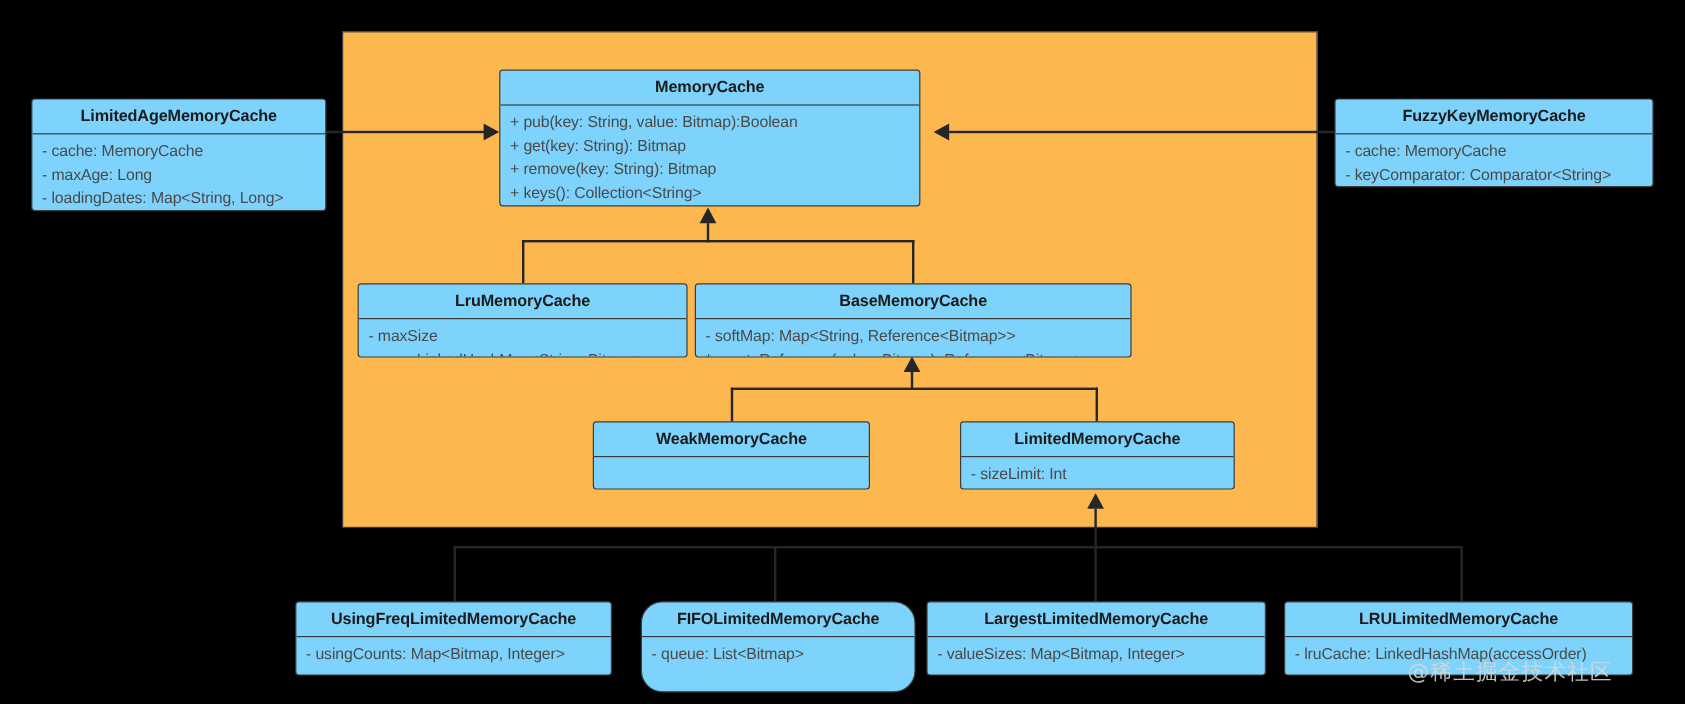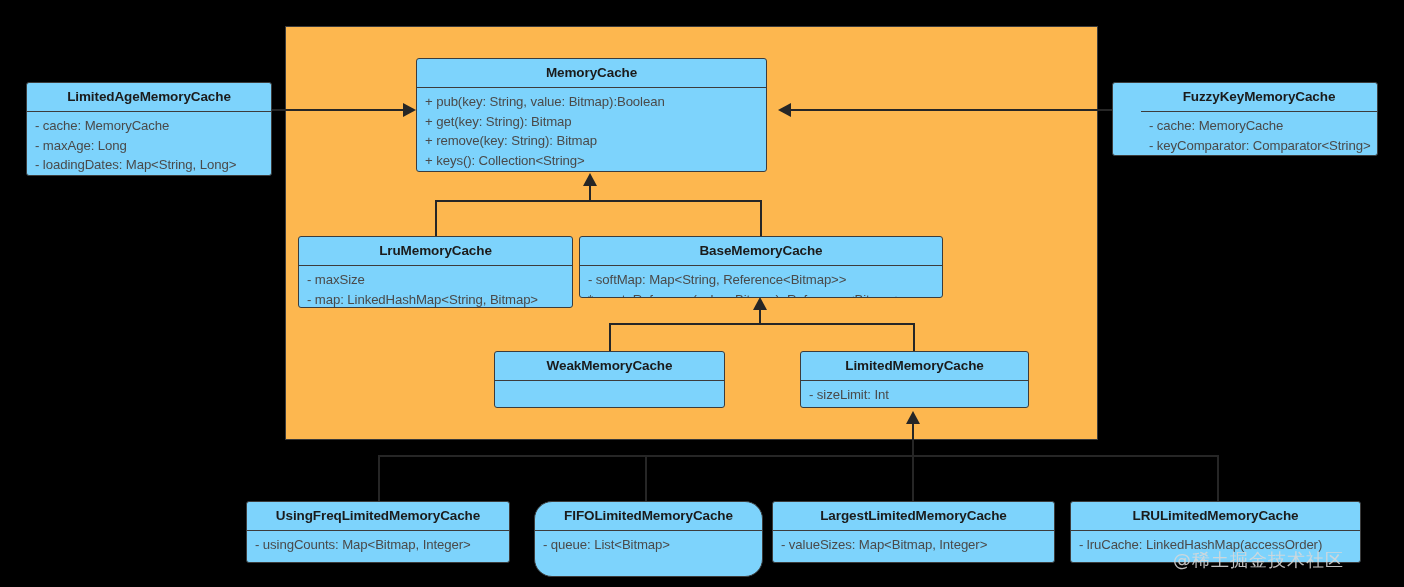--- a/index.html
+++ b/index.html
@@ -141,29 +141,29 @@
 
   <div class="uml" style="left:26px; top:82px; width:246px; height:94px;">
     <div class="title">LimitedAgeMemoryCache</div>
     <div class="body">
       <div class="row">- cache: MemoryCache</div>
       <div class="row">- maxAge: Long</div>
       <div class="row">- loadingDates:  Map&lt;String, Long&gt;</div>
     </div>
   </div>
 
-  <div class="uml" style="left:1112px; top:82px; width:266px; height:74px;padding-left:28px;">
+  <div class="uml" style="left:1112px; top:82px; width:266px; height:74px;">
     <div class="title">FuzzyKeyMemoryCache</div>
     <div class="body">
       <div class="row">- cache: MemoryCache</div>
       <div class="row">- keyComparator: Comparator&lt;String&gt;</div>
     </div>
   </div>
 
-  <div class="uml" style="left:298px; top:236px; width:275px; height:72px;">
+  <div class="uml" style="left:298px; top:236px; width:275px; height:62px;">
     <div class="title">LruMemoryCache</div>
     <div class="body">
       <div class="row">- maxSize</div>
       <div class="row">- map: LinkedHashMap&lt;String, Bitmap&gt;</div>
     </div>
   </div>
 
   <div class="uml" style="left:494px; top:351px; width:231px; height:57px;">
     <div class="title">WeakMemoryCache</div>
     <div class="body empty"></div>

